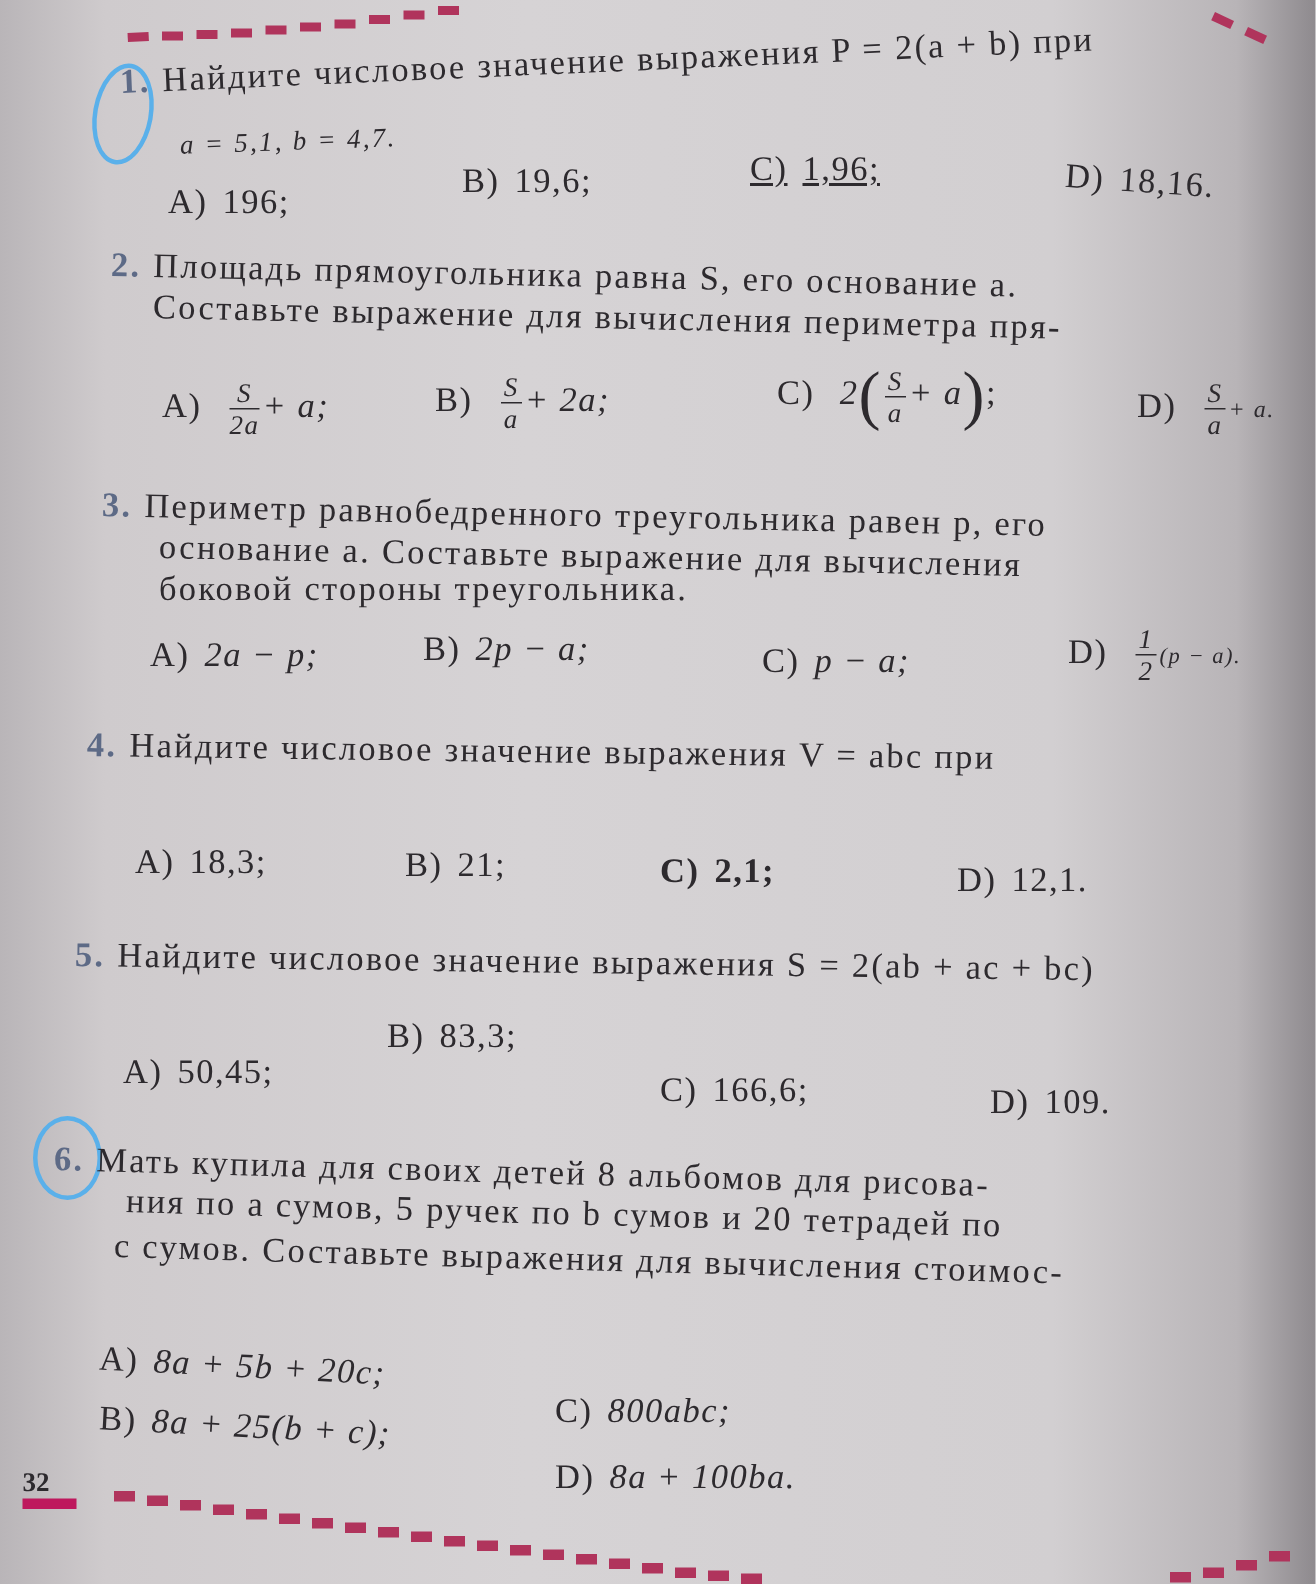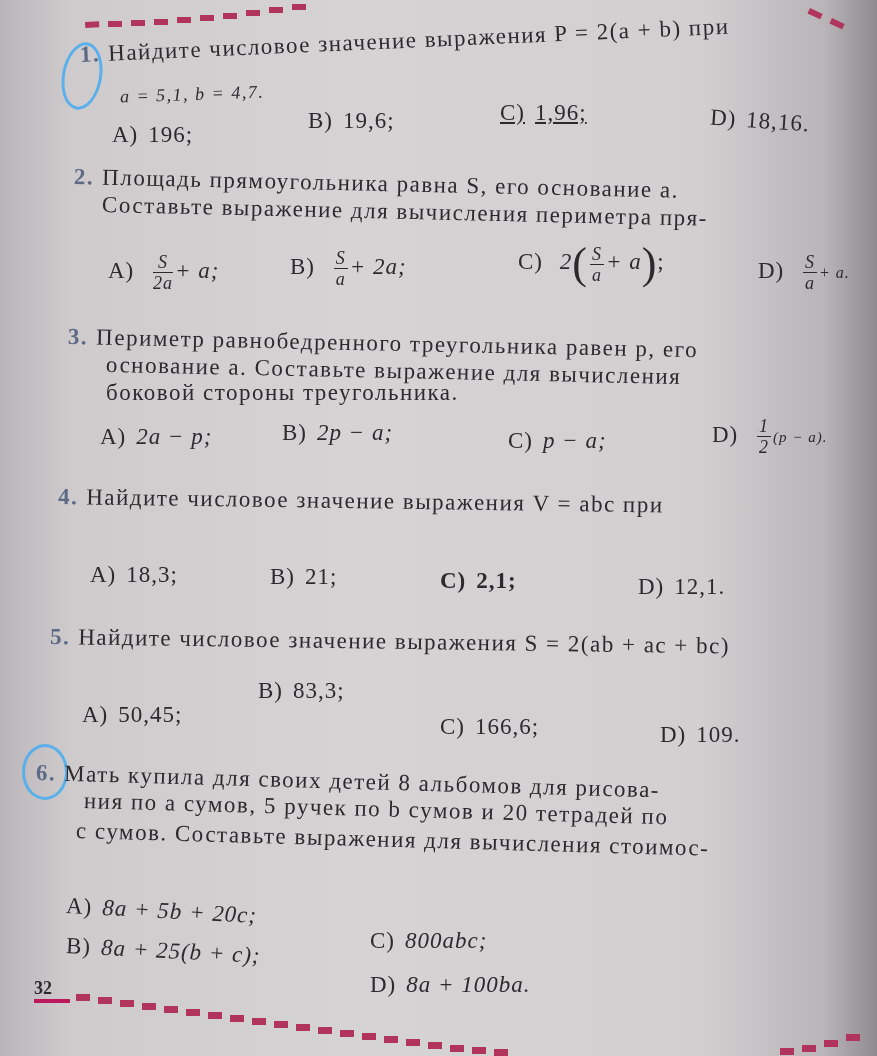--- a/index.html
+++ b/index.html
@@ -13,21 +13,21 @@
   .dash-bottom { position:absolute; left:40px; top:990px; width:840px; height:66px; }
   .qtext { position:absolute; font-size:23px; letter-spacing:1.5px; line-height:29px; white-space:nowrap; }
   .num { color:#5d6a86; font-weight:bold; margin-right:8px; }
   .opt { position:absolute; font-size:23px; white-space:nowrap; letter-spacing:1px; }
   .opt .lbl { margin-right:10px; }
   .math { font-style:italic; }
   .frac { display:inline-flex; flex-direction:column; align-items:center; vertical-align:middle; font-style:italic; font-size:18px; line-height:20px; margin:0 2px; }
   .frac .bar { width:100%; height:1px; background:#2d2a2e; min-width:14px; }
   .paren { font-size:44px; font-style:normal; vertical-align:middle; line-height:44px; }
   .circle { position:absolute; border:3px solid #5ab0ea; border-radius:50%; }
-  .pagenum { position:absolute; left:34px; top:978px; font-size:18px; font-weight:bold; border-bottom:4px solid #be185d; padding-right:18px; }
+  .pagenum { position:absolute; left:15px; top:978px; font-size:18px; font-weight:bold; border-bottom:7px solid #be185d; padding-right:18px; }
 </style>
 </head>
 <body>
 
 <div class="page">
 
   <svg class="dash-top" viewBox="0 0 800 40">
     <g fill="#b0345c">
       <rect x="5" y="18" width="14" height="6" transform="rotate(-3 5 18)"></rect>
       <rect x="28" y="17" width="14" height="6"></rect>

